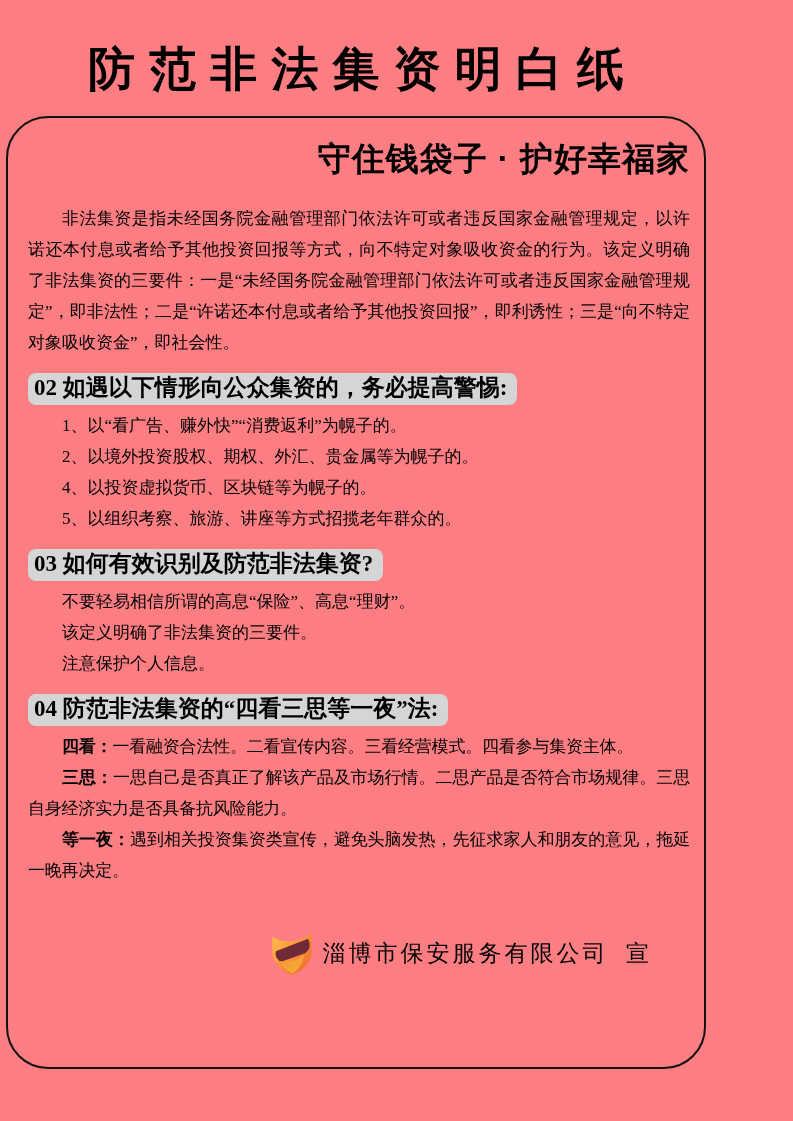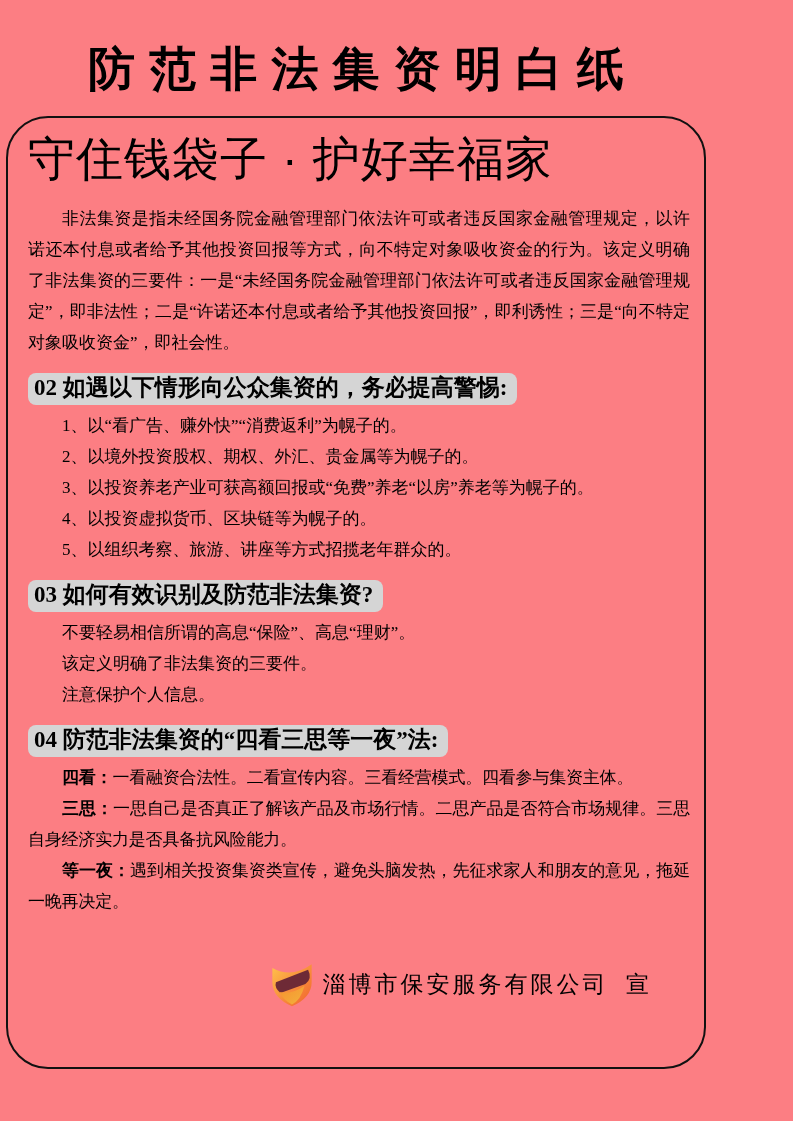--- a/index.html
+++ b/index.html
@@ -32,24 +32,24 @@
     box-sizing: border-box;
     width: 700px;
     height: 953px;
     margin: 20px auto 0;
     border: 2px solid #111;
     border-radius: 42px;
     padding: 6px 14px 0 20px;
   }
   .subtitle {
     margin: 6px 0 10px;
-    text-align: left;
+    text-align: right;
     font-family: "Liberation Sans", sans-serif;
-    font-weight: 400;
-    font-size: 47px;
+    font-weight: 700;
+    font-size: 33px;
     line-height: 58px;
     letter-spacing: 1px;
   }
   .section { margin-top: 15px; }
   .pill-row { line-height: 32px; margin-bottom: 4px; }
   .heading-pill {
     display: inline-block;
     background: #D5D5D5;
     border-radius: 8px;
     padding: 0 10px 2px 6px;
@@ -101,21 +101,20 @@
     <div class="section">
       <p class="body para">非法集资是指未经国务院金融管理部门依法许可或者违反国家金融管理规定，以许诺还本付息或者给予其他投资回报等方式，向不特定对象吸收资金的行为。该定义明确了非法集资的三要件：一是“未经国务院金融管理部门依法许可或者违反国家金融管理规定”，即非法性；二是“许诺还本付息或者给予其他投资回报”，即利诱性；三是“向不特定对象吸收资金”，即社会性。</p>
     </div>
 
     <div class="section">
       <div class="pill-row">
         <span class="heading-pill">02 如遇以下情形向公众集资的，务必提高警惕:</span>
       </div>
       <p class="body item">1、以“看广告、赚外快”“消费返利”为幌子的。</p>
       <p class="body item">2、以境外投资股权、期权、外汇、贵金属等为幌子的。</p>
-      <p class="body item">3、以投资养老产业可获高额回报或“免费”养老“以房”养老等为幌子的。</p>
       <p class="body item">4、以投资虚拟货币、区块链等为幌子的。</p>
       <p class="body item">5、以组织考察、旅游、讲座等方式招揽老年群众的。</p>
     </div>
 
     <div class="section">
       <div class="pill-row">
         <span class="heading-pill">03 如何有效识别及防范非法集资?</span>
       </div>
       <p class="body item">不要轻易相信所谓的高息“保险”、高息“理财”。</p>
       <p class="body item">该定义明确了非法集资的三要件。</p>

